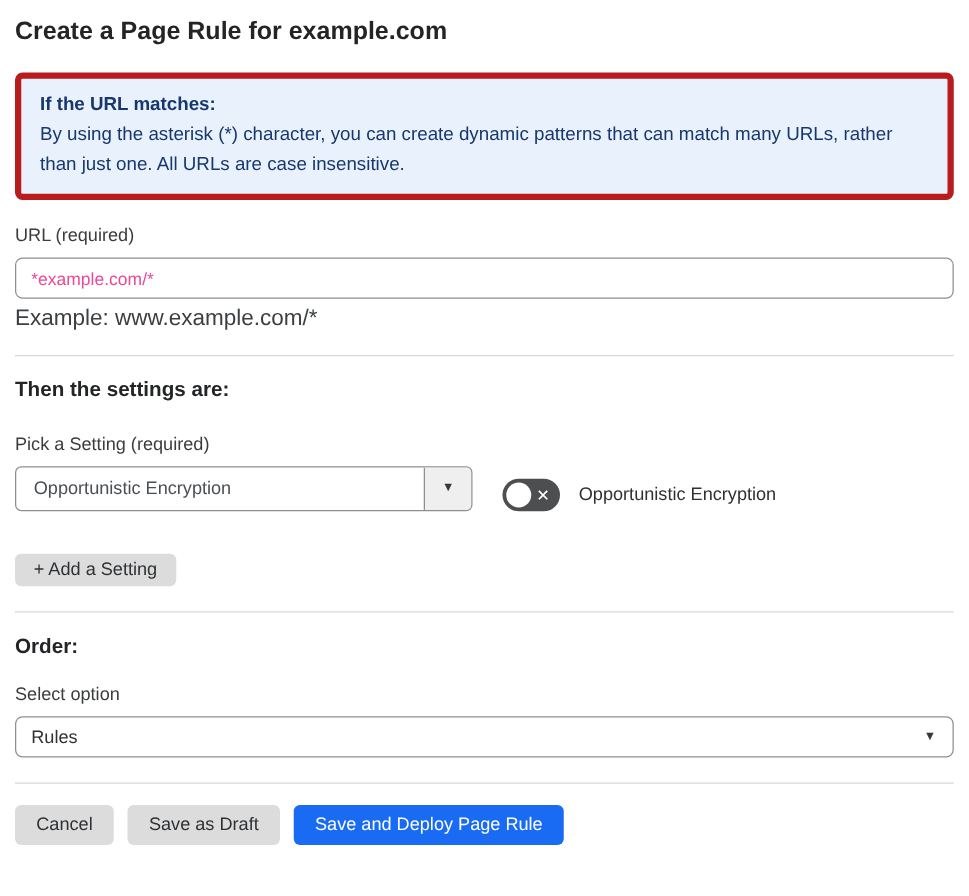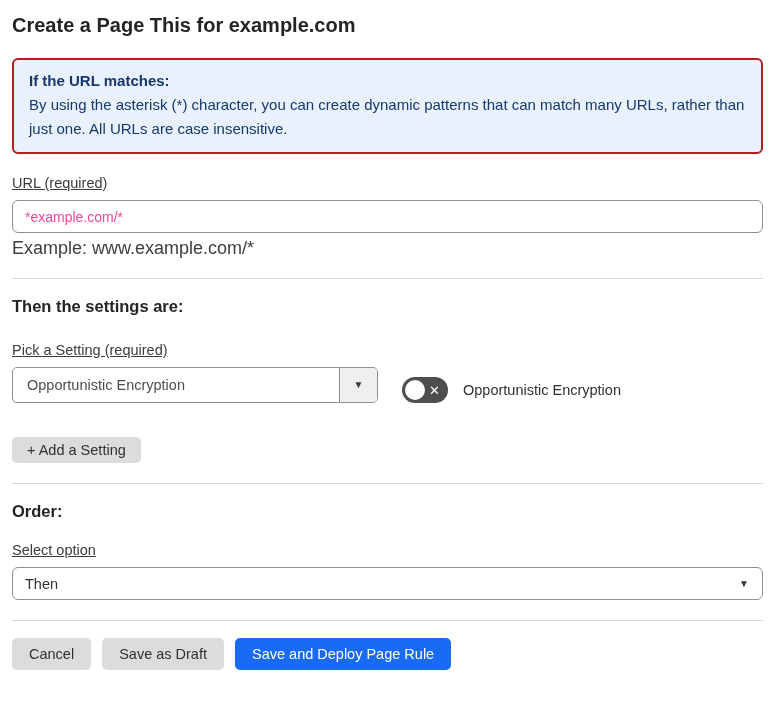--- a/index.html
+++ b/index.html
@@ -14,41 +14,40 @@
   .page-title {
     font-size: 20px;
     font-weight: 700;
     color: #222426;
     line-height: 24px;
   }
 
   .info-box {
     margin-top: 21px;
     background: #e9f2fc;
-    border: 2px solid #b91c1c;
+    border: 5px solid #b91c1c;
     border-radius: 6px;
     padding: 9px 15px 11px 15px;
     font-size: 15px;
     line-height: 24px;
     color: #17376e;
   }
   .info-box .info-heading { font-weight: 700; }
   .info-box a.info-link {
     color: #2a5bd7;
     text-decoration: underline;
     cursor: pointer;
   }
   .info-box .info-link-suffix { color: #17376e; }
 
   .field-label {
     margin-top: 20px;
     font-size: 14.5px;
     color: #3a3c3e;
     line-height: 18px;
-    text-decoration: underline;
   }
 
   .text-input {
     margin-top: 8px;
     width: 100%;
     height: 33px;
     border: 1px solid #8d8f92;
     border-radius: 6px;
     padding: 0 12px;
     font-size: 14px;
@@ -220,21 +219,21 @@
     cursor: pointer;
   }
   .btn-gray { background: #dcdcdc; color: #2e3134; }
   .btn-primary { background: #186bf2; color: #ffffff; }
 </style>
 </head>
 <body>
 
 <div class="page">
 
-  <h1 class="page-title">Create a Page This for example.com</h1>
+  <h1 class="page-title">Create a Page Rule for example.com</h1>
 
   <div class="info-box">
     <div class="info-heading">If the URL matches:</div>
     <div class="info-body">By using the asterisk (*) character, you can create dynamic patterns that can match many URLs, rather than just one. All URLs are case insensitive.</div>
   </div>
 
   <div class="field-label">URL (required)</div>
   <input class="text-input" type="text" value="*example.com/*" style="">
   <div class="helper-text">Example: www.example.com/*</div>
 
@@ -263,21 +262,21 @@
 
   <button class="add-setting-btn">+ Add a Setting</button>
 
   <hr class="divider">
 
   <h2 class="section-heading">Order:</h2>
 
   <div class="field-label">Select option</div>
 
   <div class="full-select">
-    <span class="full-select-value">Then</span>
+    <span class="full-select-value">Rules</span>
     <span class="arrow-glyph">▼</span>
   </div>
 
 
   <hr class="divider footer-divider">
 
   <div class="footer-actions">
     <button class="btn btn-gray">Cancel</button>
     <button class="btn btn-gray">Save as Draft</button>
     <button class="btn btn-primary">Save and Deploy Page Rule</button>

